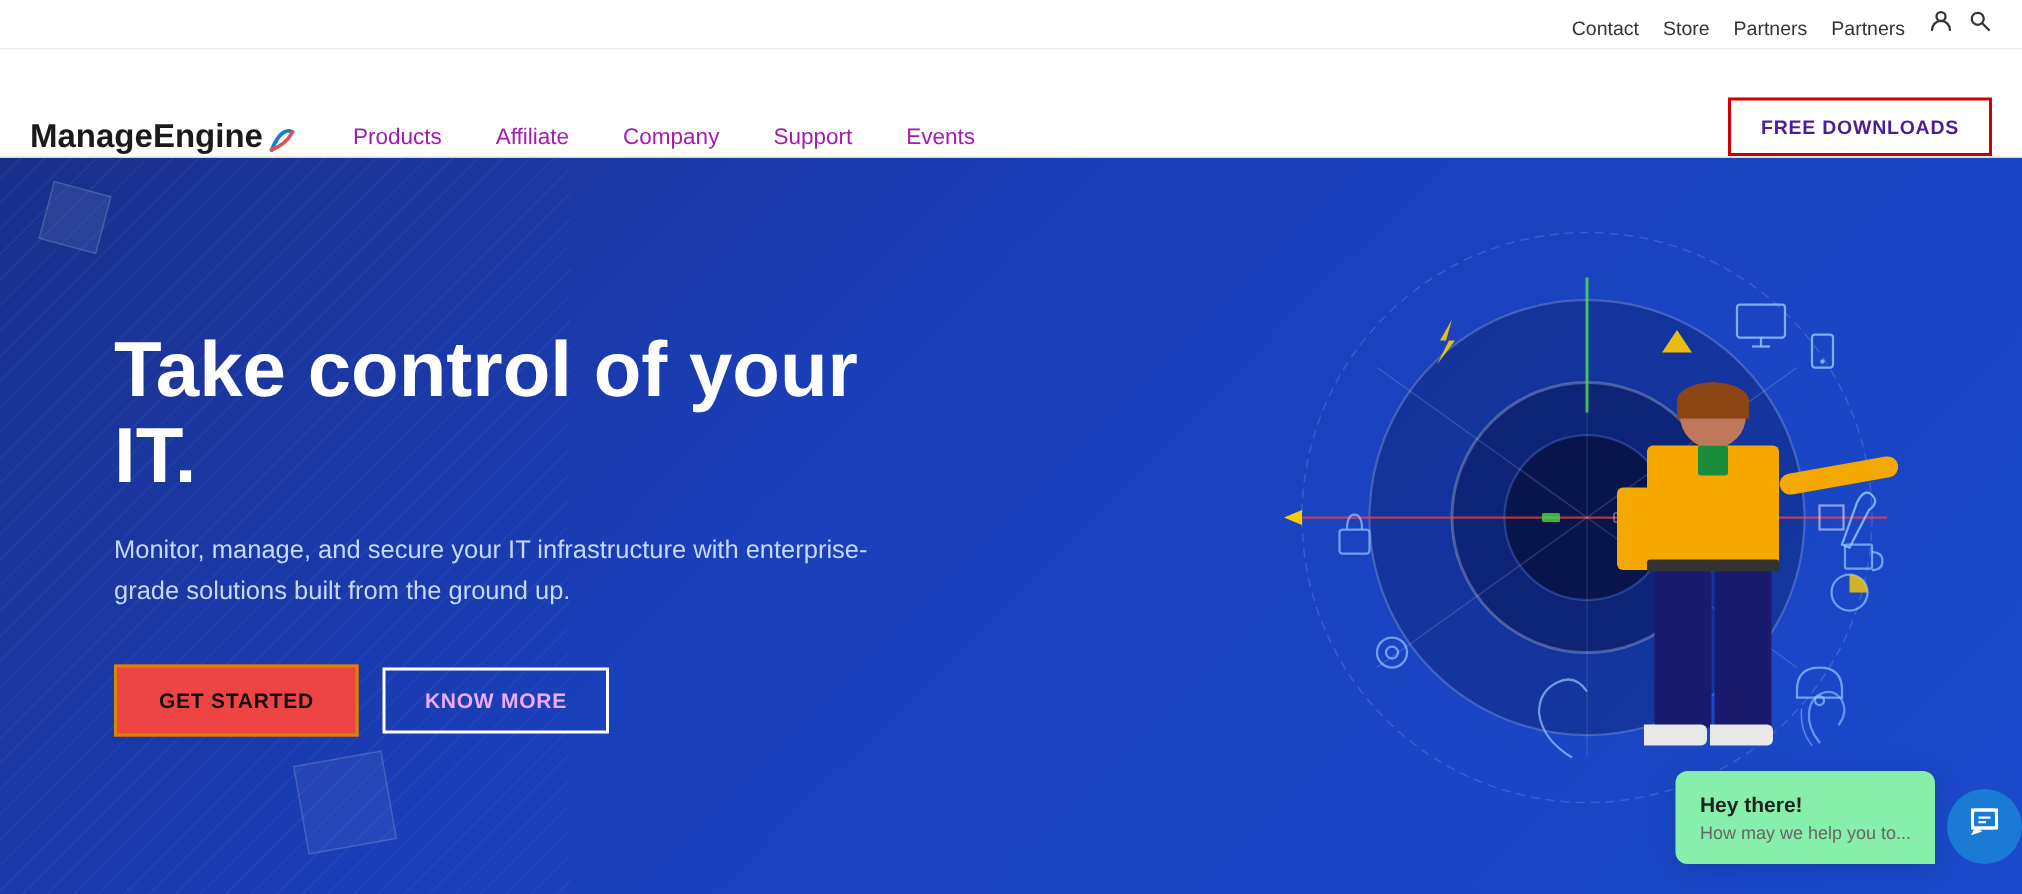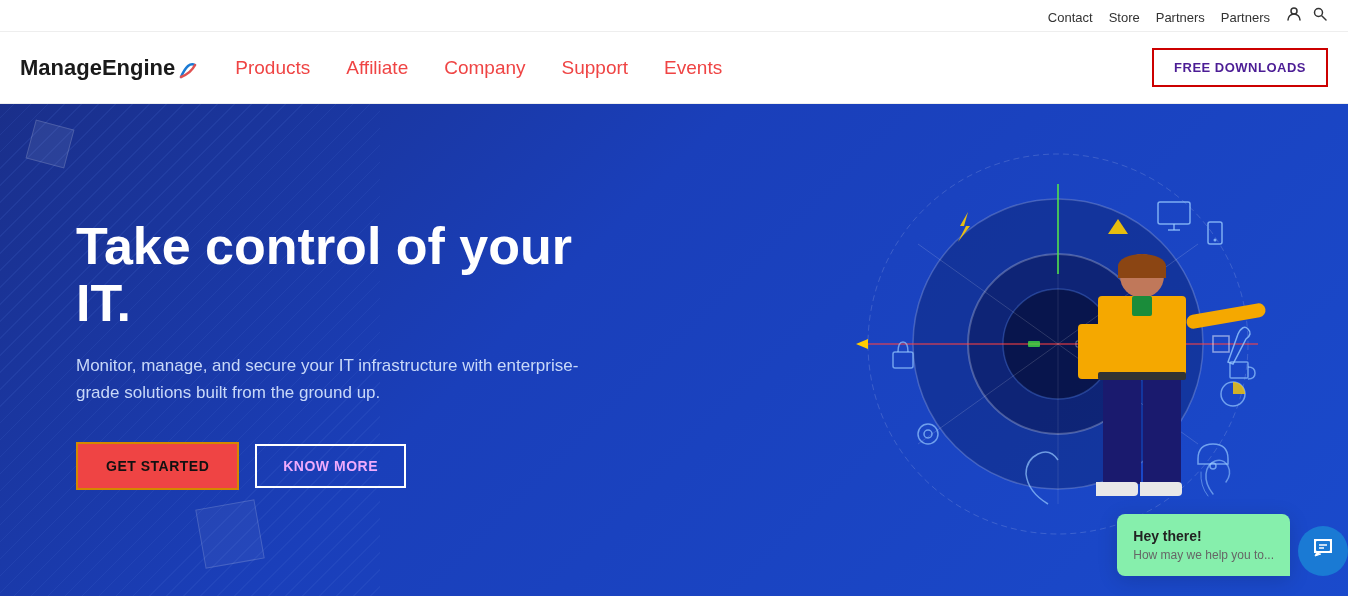--- a/index.html
+++ b/index.html
@@ -27,21 +27,21 @@
     }
     .top-bar-icon {
       font-size: 15px;
       color: #333;
       cursor: pointer;
     }
 
     
     .navbar {
       display: flex;
-      align-items: center;
+      align-items: flex-end;
       padding: 0 20px;
       background: #fff;
       height: 72px;
       border-bottom: 1px solid #eee;
       position: relative;
       z-index: 10;
     }
     .logo {
       display: flex;
       align-items: center;
@@ -63,22 +63,22 @@
     }
     .logo-arc svg { vertical-align: middle; }
 
     .nav-links {
       display: flex;
       align-items: center;
       gap: 36px;
       flex: 1;
     }
     .nav-link {
-      font-size: 19px;
-      color: #ef4444;
+      font-size: 15px;
+      color: #a21caf;
       text-decoration: none;
       font-weight: 500;
       cursor: pointer;
       padding: 4px 0;
     }
 
     .free-downloads-btn {
       border: 2px solid #c00;
       color: #4c1d95;
       background: #fff;

